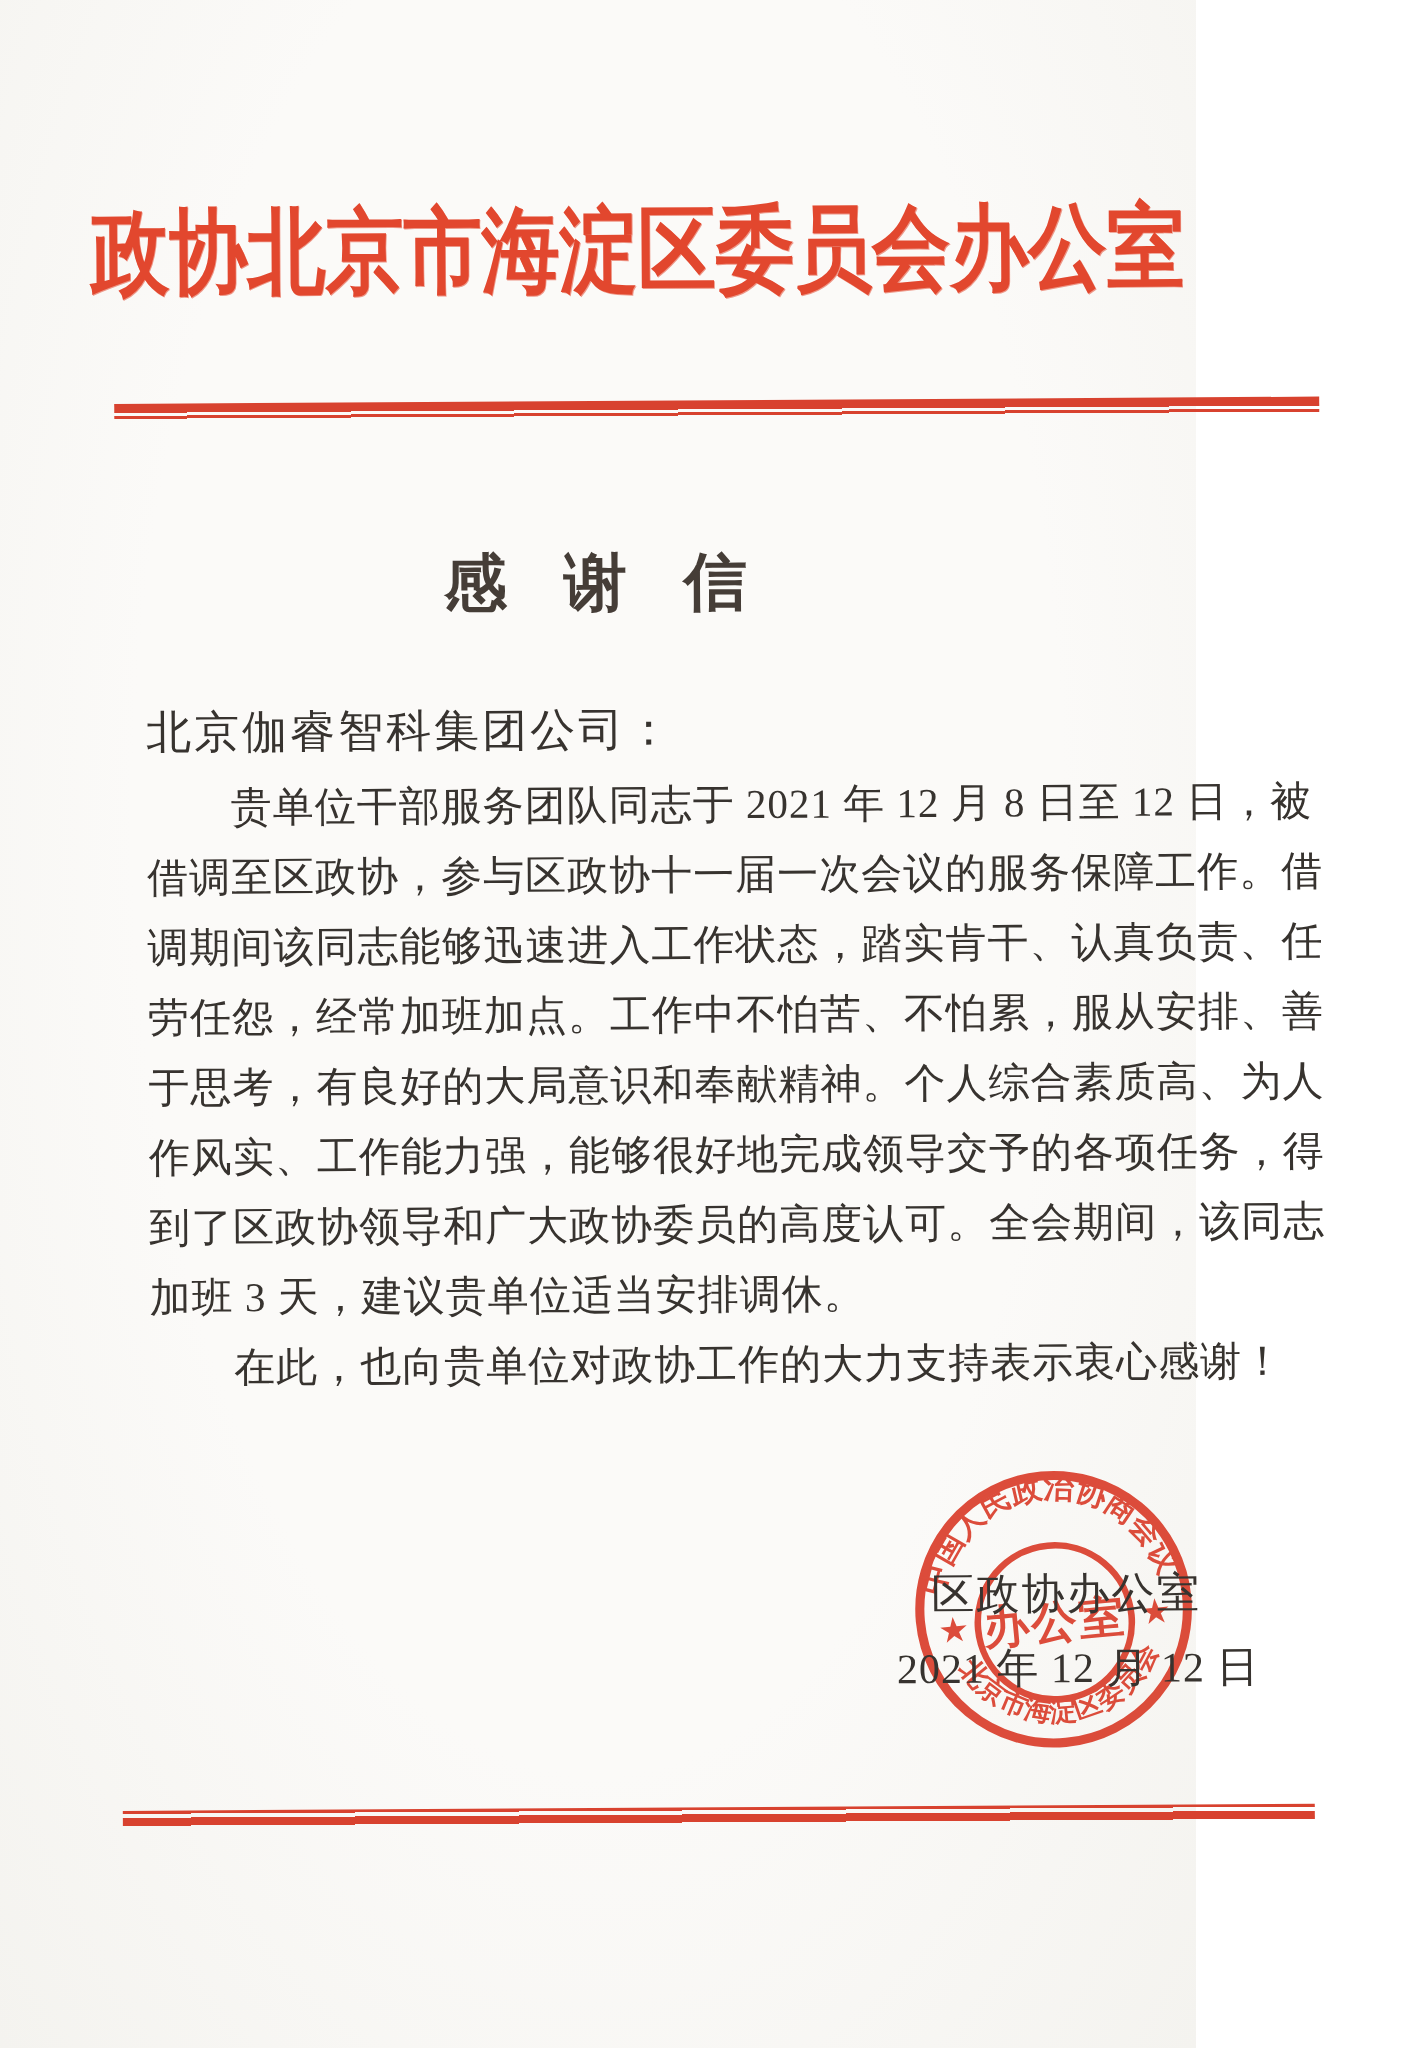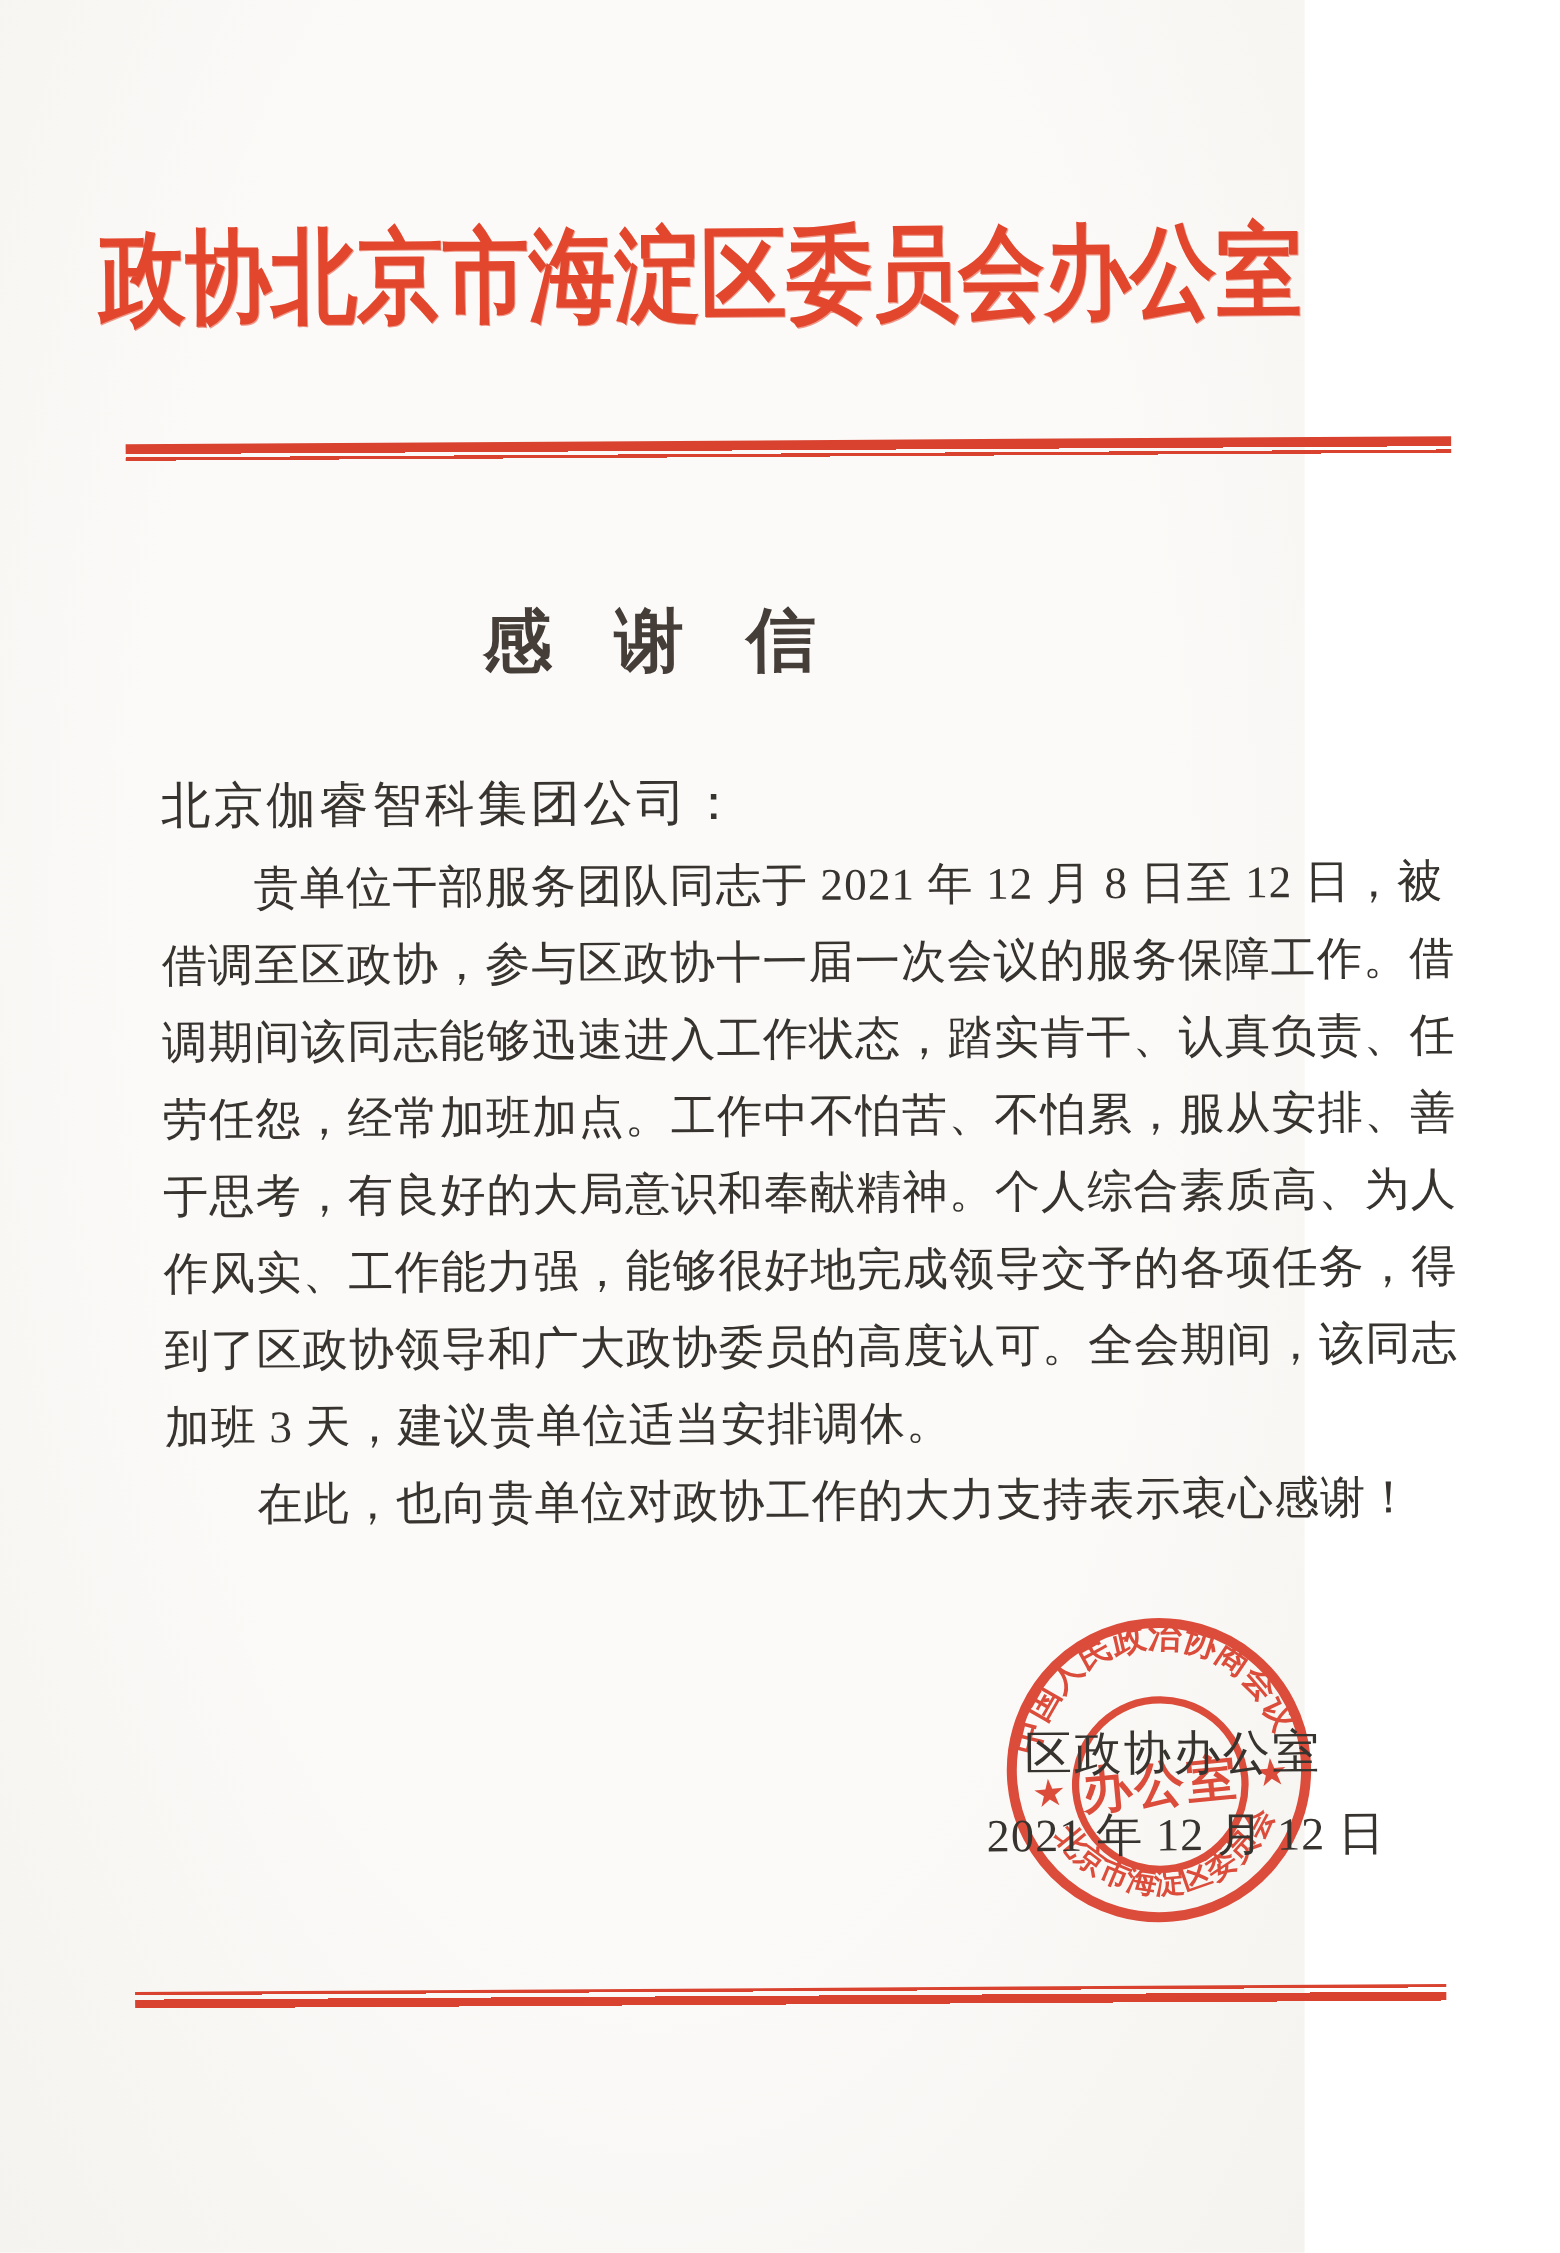--- a/index.html
+++ b/index.html
@@ -8,20 +8,21 @@
     width: 1418px;
     height: 2048px;
     overflow: hidden;
     font-family: "Liberation Serif", "DejaVu Serif", serif;
   }
   .page {
     position: relative;
     width: 1186px;
     height: 2048px;
     background: radial-gradient(ellipse at 50% 40%, #fbfaf8 55%, #f4f3ef 100%);
+    padding-left: 10px;
   }
   .tilt {
     position: absolute;
     inset: 0;
     transform: rotate(-0.35deg);
     transform-origin: 50% 50%;
   }
   
   .org-name {
     position: absolute;

